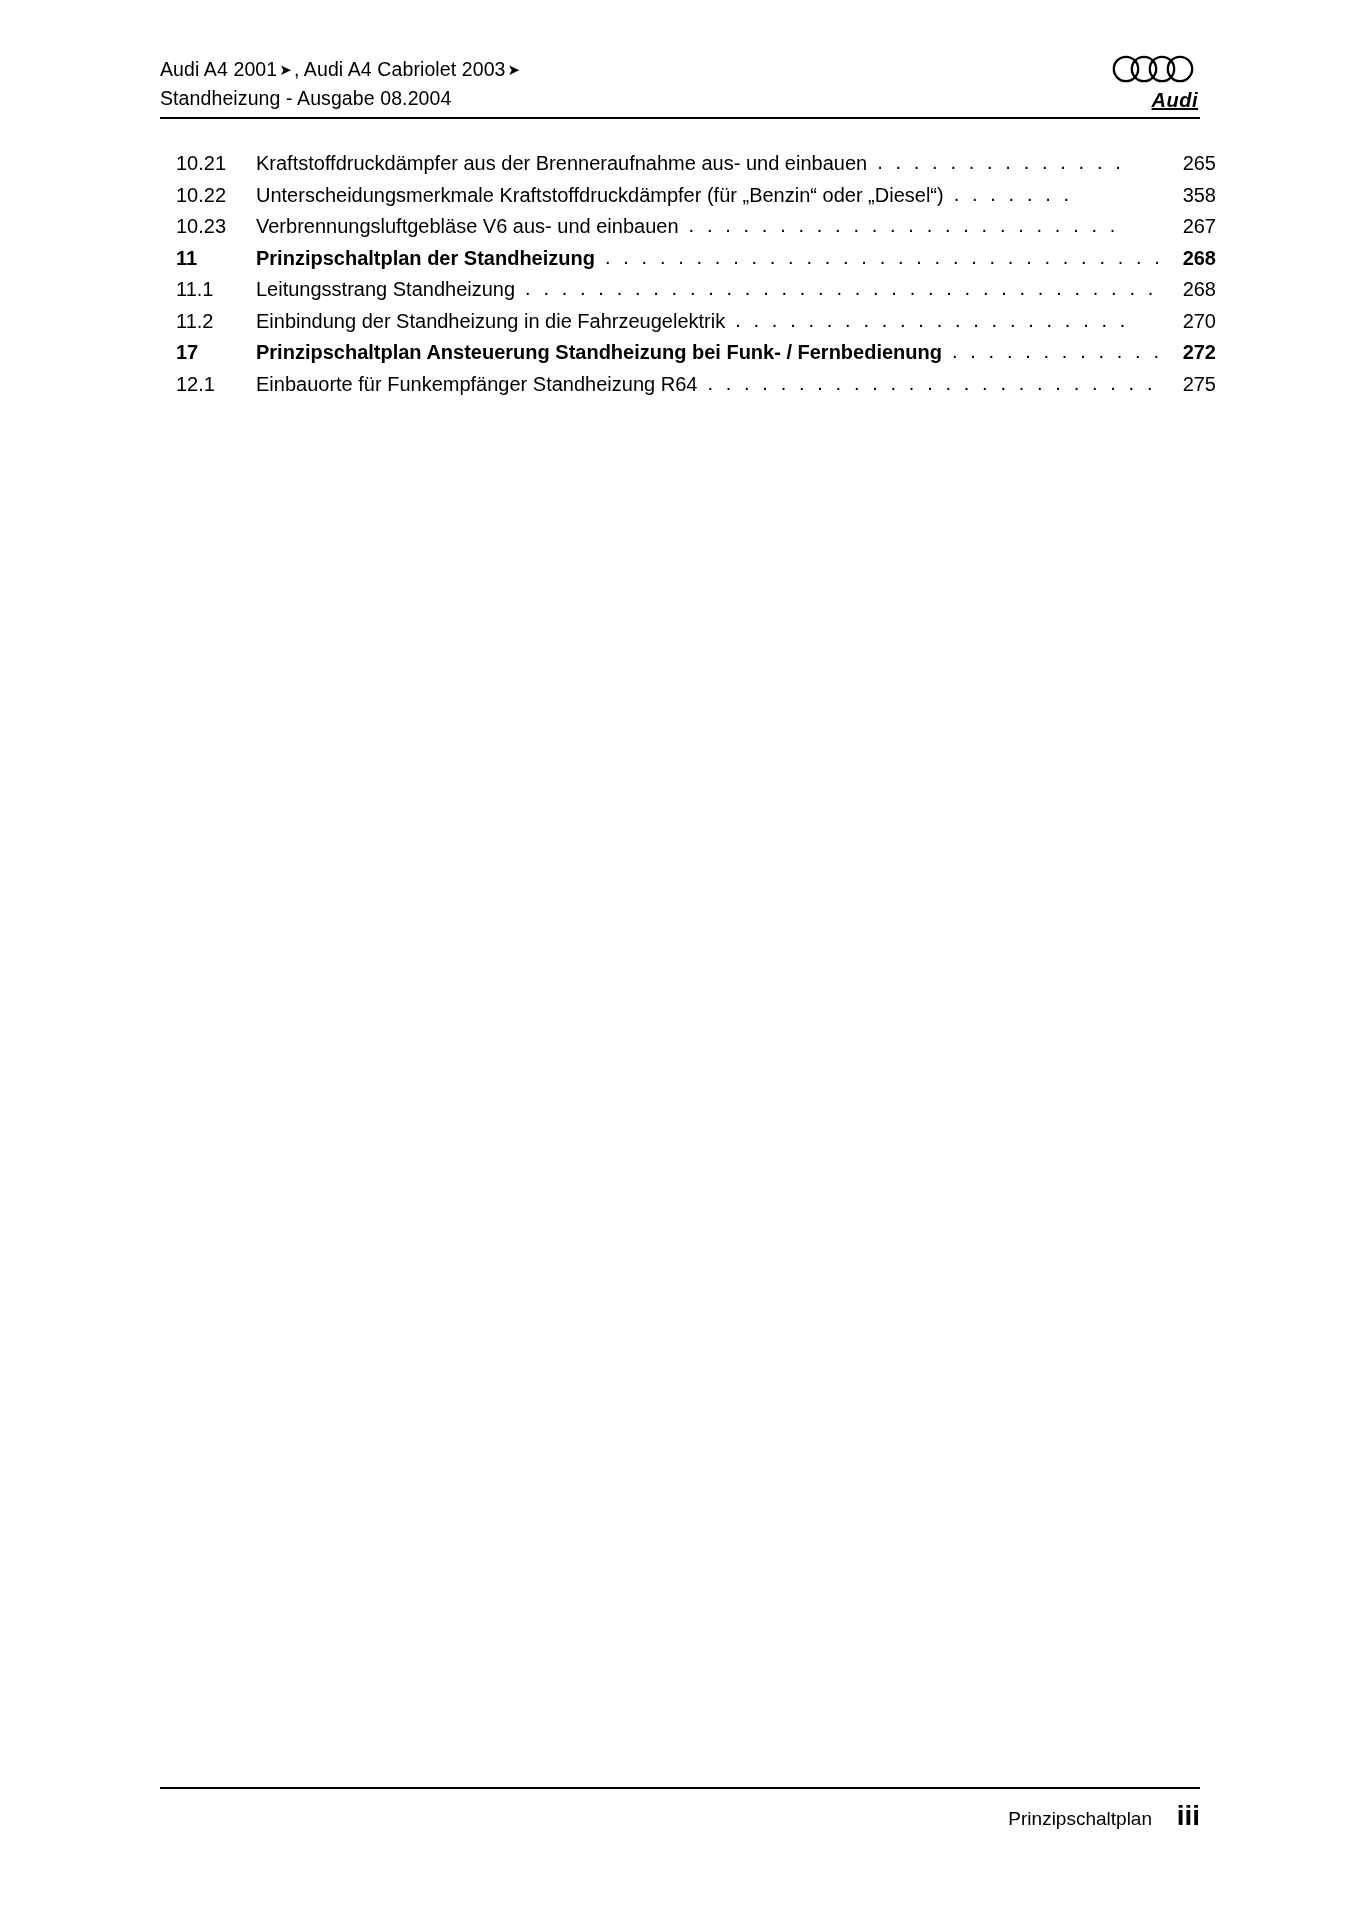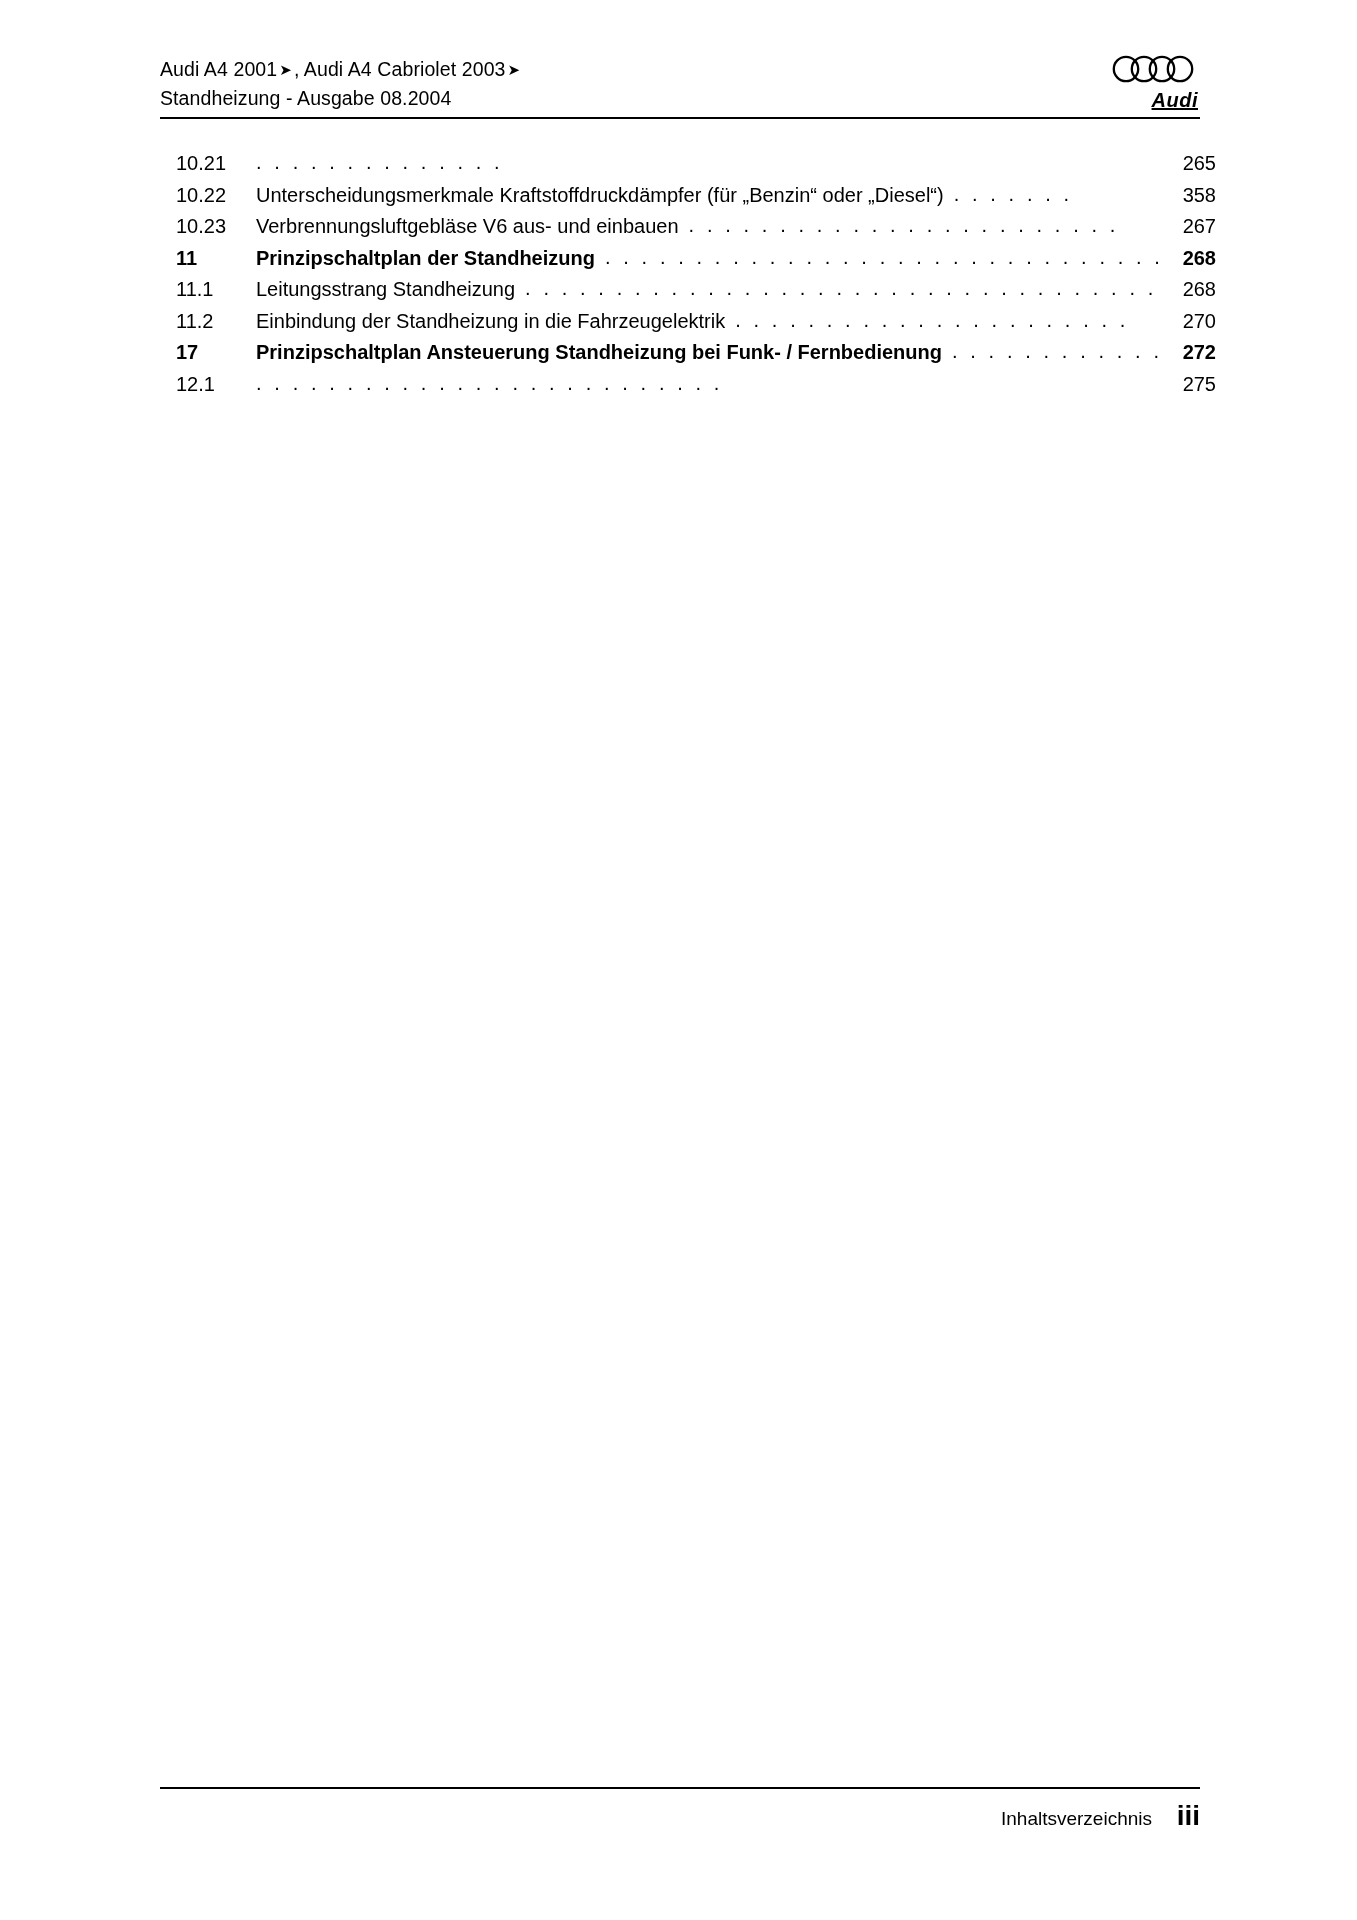--- a/index.html
+++ b/index.html
@@ -178,20 +178,21 @@
       <div class="audi-word">Audi</div>
     </div>
 
     <div class="header-rule"></div>
   </div>
 
   <div class="toc">
 
     <div class="toc-row">
       <span class="toc-num">10.21</span>
+      <span class="toc-title">Kraftstoffdruckdämpfer aus der Brenneraufnahme aus- und einbauen</span>
       <span class="toc-leader">. . . . . . . . . . . . . .</span>
       <span class="toc-page">265</span>
     </div>
 
     <div class="toc-row">
       <span class="toc-num">10.22</span>
       <span class="toc-title">Unterscheidungsmerkmale Kraftstoffdruckdämpfer (für „Benzin“ oder „Diesel“)</span>
       <span class="toc-leader">. . . . . . .</span>
       <span class="toc-page">358</span>
     </div>
@@ -226,25 +227,26 @@
 
     <div class="toc-row bold">
       <span class="toc-num">17</span>
       <span class="toc-title">Prinzipschaltplan Ansteuerung Standheizung bei Funk- / Fernbedienung</span>
       <span class="toc-leader">. . . . . . . . . . . . .</span>
       <span class="toc-page">272</span>
     </div>
 
     <div class="toc-row">
       <span class="toc-num">12.1</span>
+      <span class="toc-title">Einbauorte für Funkempfänger Standheizung R64</span>
       <span class="toc-leader">. . . . . . . . . . . . . . . . . . . . . . . . . .</span>
       <span class="toc-page">275</span>
     </div>
 
   </div>
 
   <div class="footer-rule"></div>
   <div class="footer">
-    <span class="footer-label">Inhaltsverzeichnis</span>
+    <span class="footer-label">Prinzipschaltplan</span>
     <span class="footer-pagenum">iii</span>
   </div>
 
 </div>
 
 </body></html>

